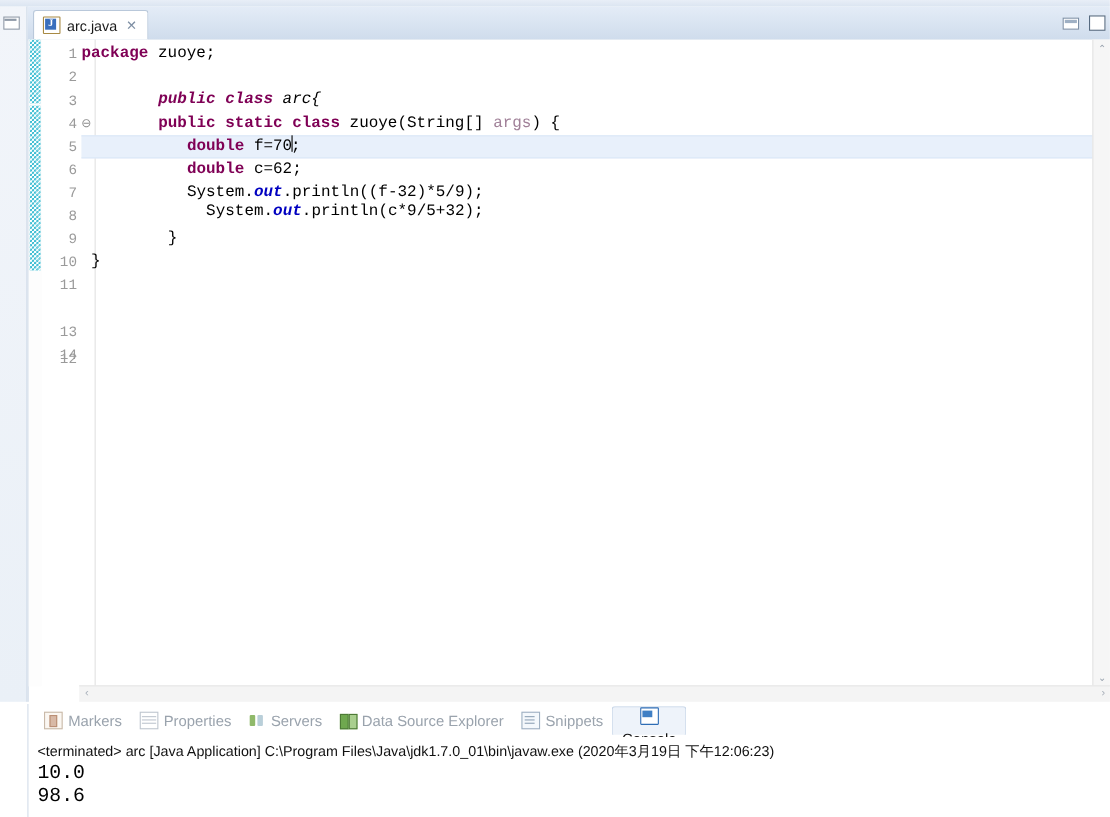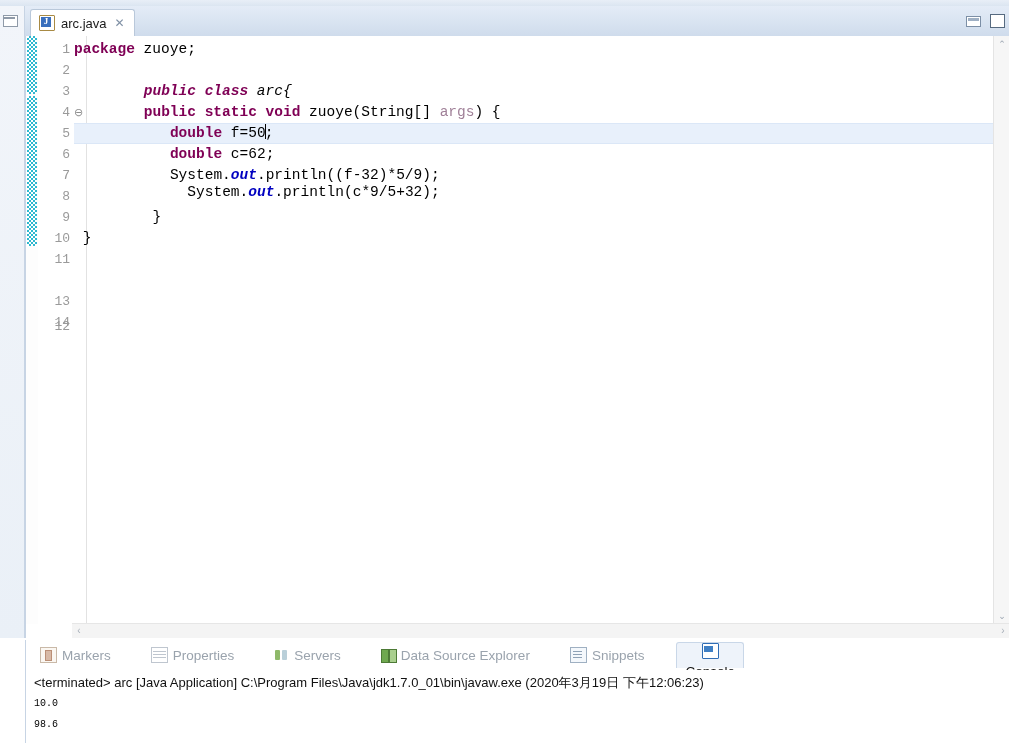--- a/index.html
+++ b/index.html
@@ -230,21 +230,20 @@
     background: #ffffff;
     border-left: 1px solid #c7d4e4;
   }
   .view-tabbar {
     position: absolute; left: 0; top: 0;
     width: 984px; height: 30px;
     background: #ffffff;
     display: flex; align-items: center;
     padding-left: 6px;
     box-sizing: border-box;
-    gap: 24px;
   }
   .view-tab {
     display: flex; align-items: center; gap: 5px;
     height: 26px; padding: 0 8px;
     font-size: 13.5px; color: #9aa3ad;
     white-space: nowrap;
     border-radius: 3px 3px 0 0;
     box-sizing: border-box;
   }
   .view-tab.active {
@@ -306,21 +305,21 @@
     padding: 2px 0 0 8px;
     box-sizing: border-box;
   }
   .term-line {
     font-family: "Liberation Sans", sans-serif;
     font-size: 13px; color: #111111;
     line-height: 21px; white-space: pre;
   }
   .out-line {
     font-family: "Liberation Mono", monospace;
-    font-size: 10px; color: #000000;
+    font-size: 18px; color: #000000;
     line-height: 21px; white-space: pre;
   }
 </style>
 </head>
 <body>
 
 <div id="app">
 
   <div class="top-strip"></div>
 
@@ -369,22 +368,22 @@
         <div class="gutter-num" style="top: 255px;">13</div>
         <div class="gutter-num" style="top: 276px;">14</div>
       </div>
     <div class="gutter-sep"></div>
 
     <div class="code-area" id="code-area">
         <div class="line-hl" style="top: 87px; left: -48px; width: 968px;"></div>
         <div class="code-line" style="top: 3px; left: 0px;"><span class="kw">package</span><span class="plain"> zuoye;</span></div>
         <div class="code-line" style="top: 24px; left: 0px;"></div>
         <div class="code-line" style="top: 45px; left: 69.76px; font-style: italic;"><span class="kw">public class</span><span class="plain"> arc{</span></div>
-        <div class="code-line" style="top: 66px; left: 69.76px;"><span class="kw">public static void</span><span class="plain"> zuoye(String[] </span><span class="param">args</span><span class="plain">) {</span></div>
-        <div class="code-line" style="top: 87px; left: 95.92px;"><span class="kw">double</span><span class="plain"> f=50</span><span class="caret"></span><span class="plain">;</span></div>
+        <div class="code-line" style="top: 66px; left: 69.76px;"><span class="kw">public static class</span><span class="plain"> zuoye(String[] </span><span class="param">args</span><span class="plain">) {</span></div>
+        <div class="code-line" style="top: 87px; left: 95.92px;"><span class="kw">double</span><span class="plain"> f=70</span><span class="caret"></span><span class="plain">;</span></div>
         <div class="code-line" style="top: 108px; left: 95.92px;"><span class="kw">double</span><span class="plain"> c=62;</span></div>
         <div class="code-line" style="top: 129px; left: 95.92px;"><span class="plain">System.</span><span class="fld">out</span><span class="plain">.println((f-32)*5/9);</span></div>
         <div class="code-line" style="top: 146px; left: 113.36px; font-family: Liberation Mono, monospace;"><span class="plain">System.</span><span class="fld">out</span><span class="plain">.println(c*9/5+32);</span></div>
         <div class="code-line" style="top: 171px; left: 78.48px;"><span class="plain">}</span></div>
         <div class="code-line" style="top: 192px; left: 8.72px;"><span class="plain">}</span></div>
       </div>
 
     <div class="v-scroll">
       <div class="v-arrow-up">⌃</div>
       <div class="v-arrow-dn">⌄</div>

